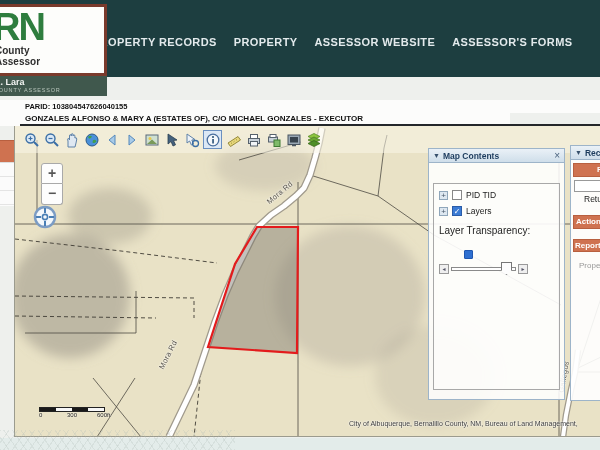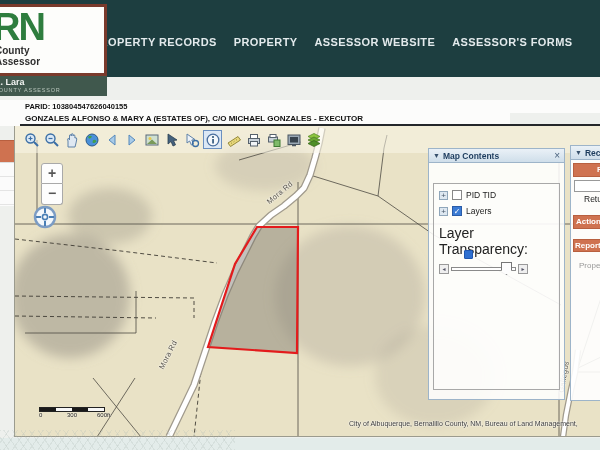--- a/index.html
+++ b/index.html
@@ -71,21 +71,21 @@
   .tab { width:52px; height:15px; font-size:8.5px; text-align:center; line-height:15px; cursor:pointer; }
   .tab.on  { background:#fdfdfd; border:1px solid #9a9a9a; border-bottom:none; font-weight:bold; color:#222; z-index:2; }
   .tab.off { background:#e7e7e7; border:1px solid #b5b5b5; color:#555; margin-left:2px; }
   .mc-box { position:absolute; left:4px; top:20px; width:127px; height:207px; border:1px solid #a8a8a8; background:rgba(255,255,255,.35); }
   .lrow { display:flex; align-items:center; gap:4px; margin:6px 0 0 5px; }
   .expander { width:9px; height:9px; border:1px solid #8fa6ba; background:#dde7f0; font-size:8px; line-height:7px;
               text-align:center; color:#456; cursor:pointer; }
   .cb { width:10px; height:10px; border:1px solid #888; background:#fff; cursor:pointer; }
   .cb.checked { background:#3b7bd4; border-color:#2a5ca8; color:#fff; font-size:8px; line-height:9px; text-align:center; }
   .lrow .ltxt { font-size:8.5px; color:#222; }
-  .transp { margin:9px 0 0 5px; font-size:14px; color:#222; }
+  .transp { margin:9px 0 0 5px; font-size:10px; color:#222; }
   .tipsq { position:absolute; left:30px; top:66px; width:9px; height:9px; background:#2e6fd0; border:1px solid #1e56b0; border-radius:1px; }
   .slider { position:absolute; left:5px; top:78px; width:115px; height:14px; }
   .sl-btn { position:absolute; top:2px; width:10px; height:10px; border:1px solid #999; background:#efefef;
             font-size:5px; color:#556; text-align:center; line-height:9px; cursor:pointer; }
   .sl-l { left:0; } .sl-r { left:79px; }
   .sl-track { position:absolute; left:12px; top:5px; width:65px; height:4px; background:#fff; border:1px solid #8a8a8a; }
   .sl-handle { position:absolute; left:62px; top:0; width:11px; height:13px; background:#fdfdfd; border:1px solid #777;
                clip-path:polygon(50% 100%, 0 62%, 0 0, 100% 0, 100% 62%); cursor:pointer; }
   
   .rec { position:absolute; left:570px; top:145px; width:90px; height:255px; z-index:7; }

